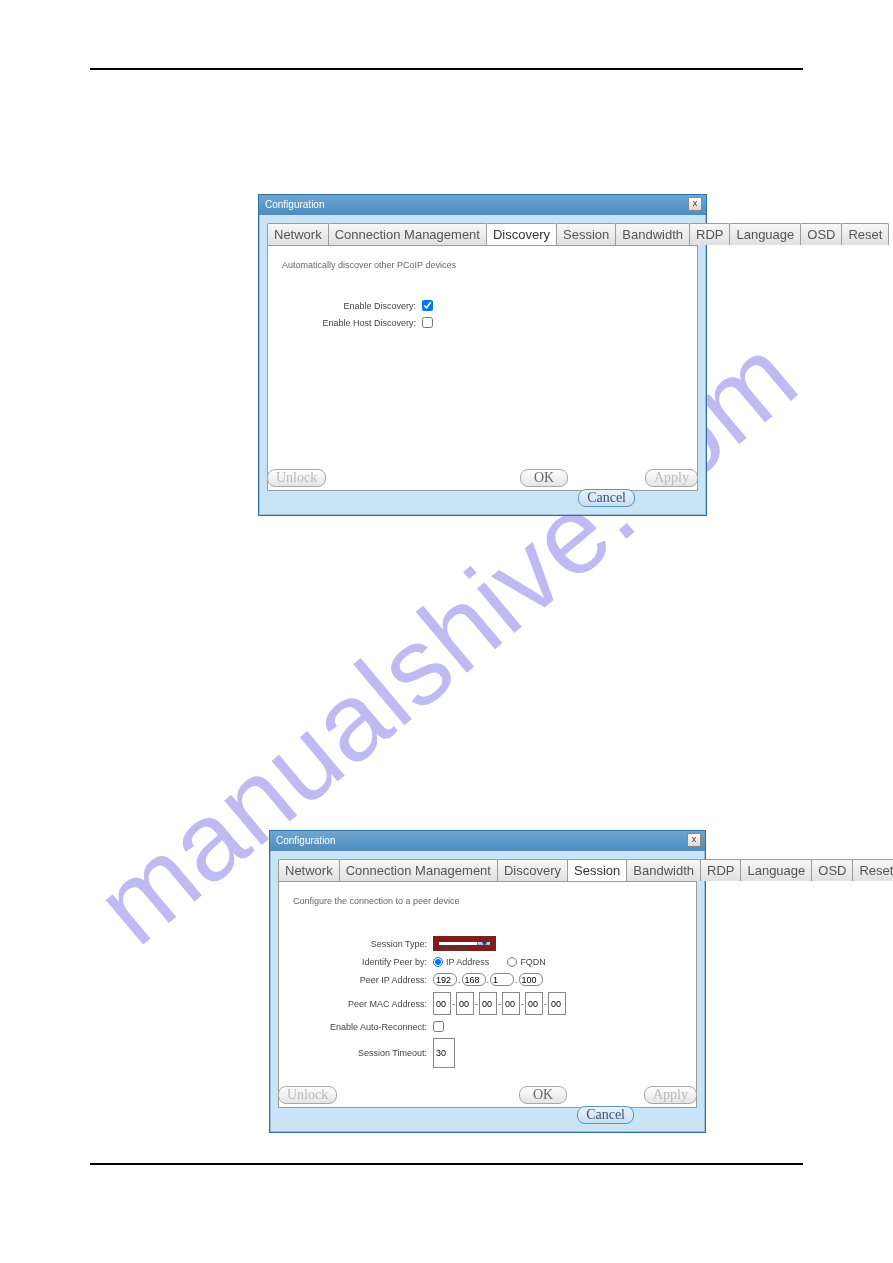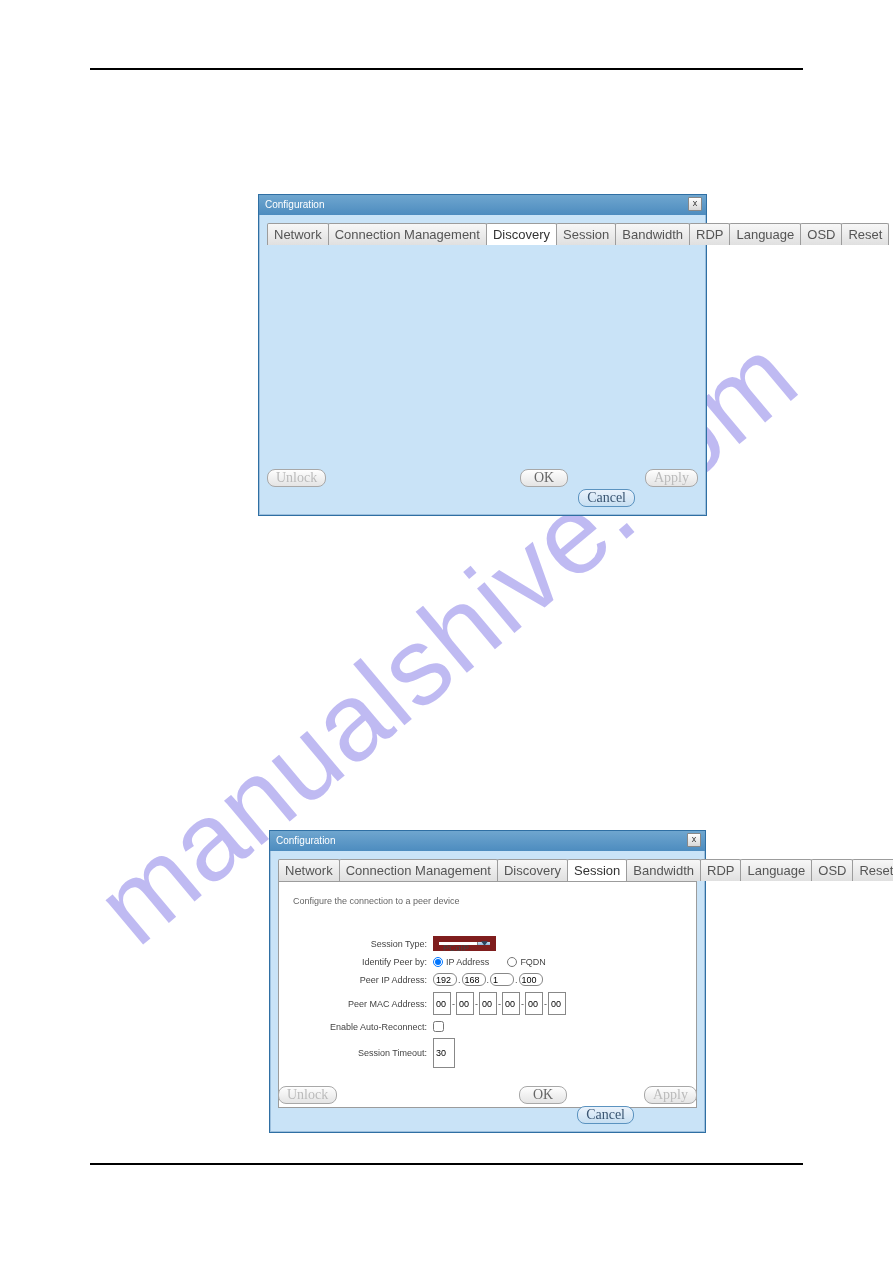--- a/index.html
+++ b/index.html
@@ -207,20 +207,32 @@
     <div class="tab">Connection Management</div>
     <div class="tab active">Discovery</div>
     <div class="tab">Session</div>
     <div class="tab">Bandwidth</div>
     <div class="tab">RDP</div>
     <div class="tab">Language</div>
     <div class="tab">OSD</div>
     <div class="tab">Reset</div>
   </div>
 
+  <div class="tab-panel">
+    <div class="desc">Automatically discover other PCoIP devices</div>
+
+    <div class="form-row">
+      <label class="lhs">Enable Discovery:</label>
+      <input type="checkbox" checked="" style="">
+    </div>
+    <div class="form-row">
+      <label class="lhs">Enable Host Discovery:</label>
+      <input type="checkbox" style="">
+    </div>
+  </div>
 
   <div class="dialog-buttons">
     <div class="btn unlock disabled">Unlock</div>
     <div class="spacer"></div>
     <div class="btn">OK</div>
     <div class="btn primary">Cancel</div>
     <div class="btn disabled">Apply</div>
   </div>
 </div>
 

